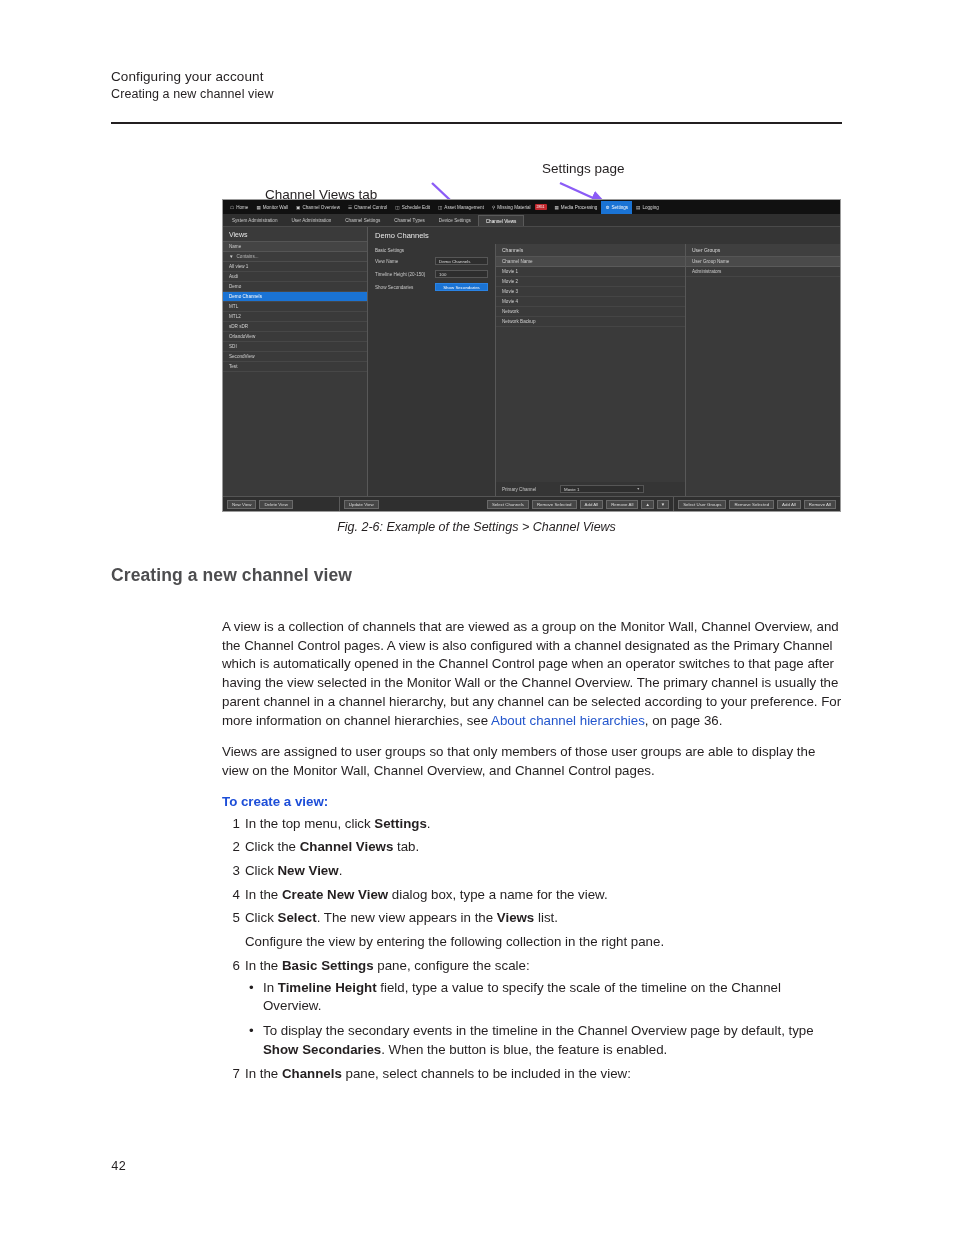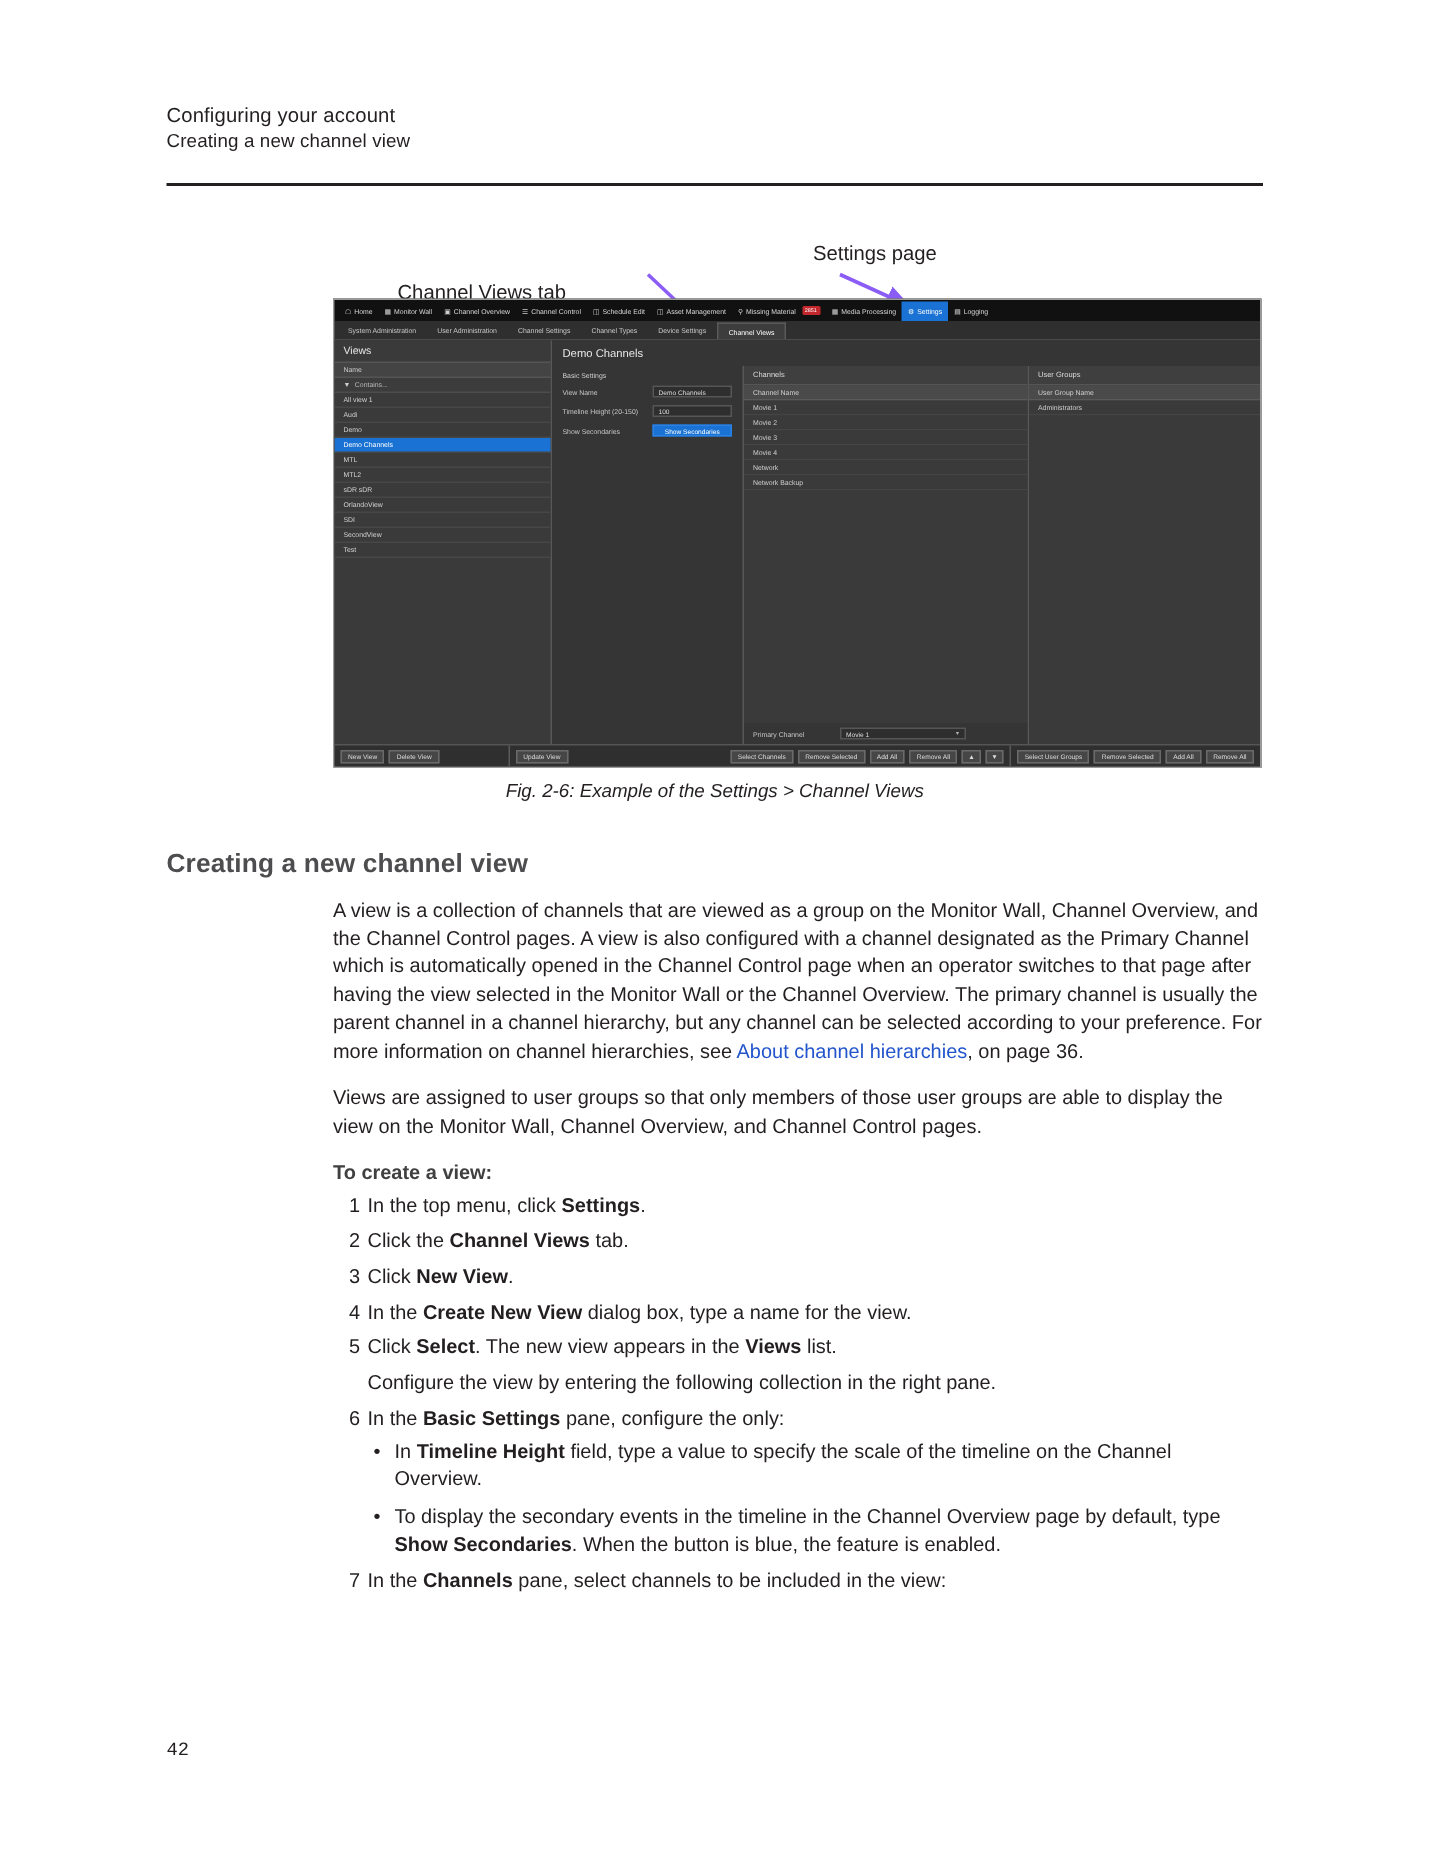--- a/index.html
+++ b/index.html
@@ -209,27 +209,27 @@
 
   
   .sec-heading {
     position: absolute;
     left: 111px; top: 565px;
     font-size: 17.5px; font-weight: bold; color: #4d4d4f;
     letter-spacing: .1px;
   }
 
   
-  .body-col { position:absolute; left: 222px; top: 598px; width: 620px; }
+  .body-col { position:absolute; left: 222px; top: 618px; width: 620px; }
   .para {
     font-size: 13.3px; line-height: 18.7px; color:#231f20;
     margin-bottom: 13px; text-align: left;
   }
   .para a { color:#2255cc; text-decoration:none; }
-  .lead-bold { font-size:13.3px; font-weight:bold; color:#404040; margin-bottom:6px;margin-top:11px; }
+  .lead-bold { font-size:13.3px; font-weight:bold; color:#1d4ed8; margin-bottom:6px;margin-top:11px; }
 
   ol.steps { list-style:none; margin:0; padding:0; }
   ol.steps > li {
     font-size: 13.3px; line-height: 18.7px; color:#231f20;
     position: relative; padding-left: 23px; margin-bottom: 5px;
   }
   ol.steps > li > .num {
     position:absolute; left: 6px; top:0; width: 12px; text-align:right;
     font-size: 13.3px;
   }
@@ -457,21 +457,21 @@
     </li>
     <li>
       <span class="num">5</span><span>Click </span><b>Select</b><span>. The new view appears in the </span><b>Views</b><span> list.</span>
     </li>
   </ol>
 
   <div class="note-line">Configure the view by entering the following collection in the right pane.</div>
 
   <ol class="steps">
     <li>
-      <span class="num">6</span><span>In the </span><b>Basic Settings</b><span> pane, configure the only:</span>
+      <span class="num">6</span><span>In the </span><b>Basic Settings</b><span> pane, configure the scale:</span>
       <ul class="subs">
         <li>
           <span class="dot">•</span><span>In </span><b>Timeline Height</b><span> field, type a value to specify the scale of the timeline on the Channel Overview.</span>
         </li>
         <li>
           <span class="dot">•</span><span>To display the secondary events in the timeline in the Channel Overview page by default, type </span><b>Show Secondaries</b><span>. When the button is blue, the feature is enabled.</span>
         </li>
       </ul>
     </li>
     <li>

